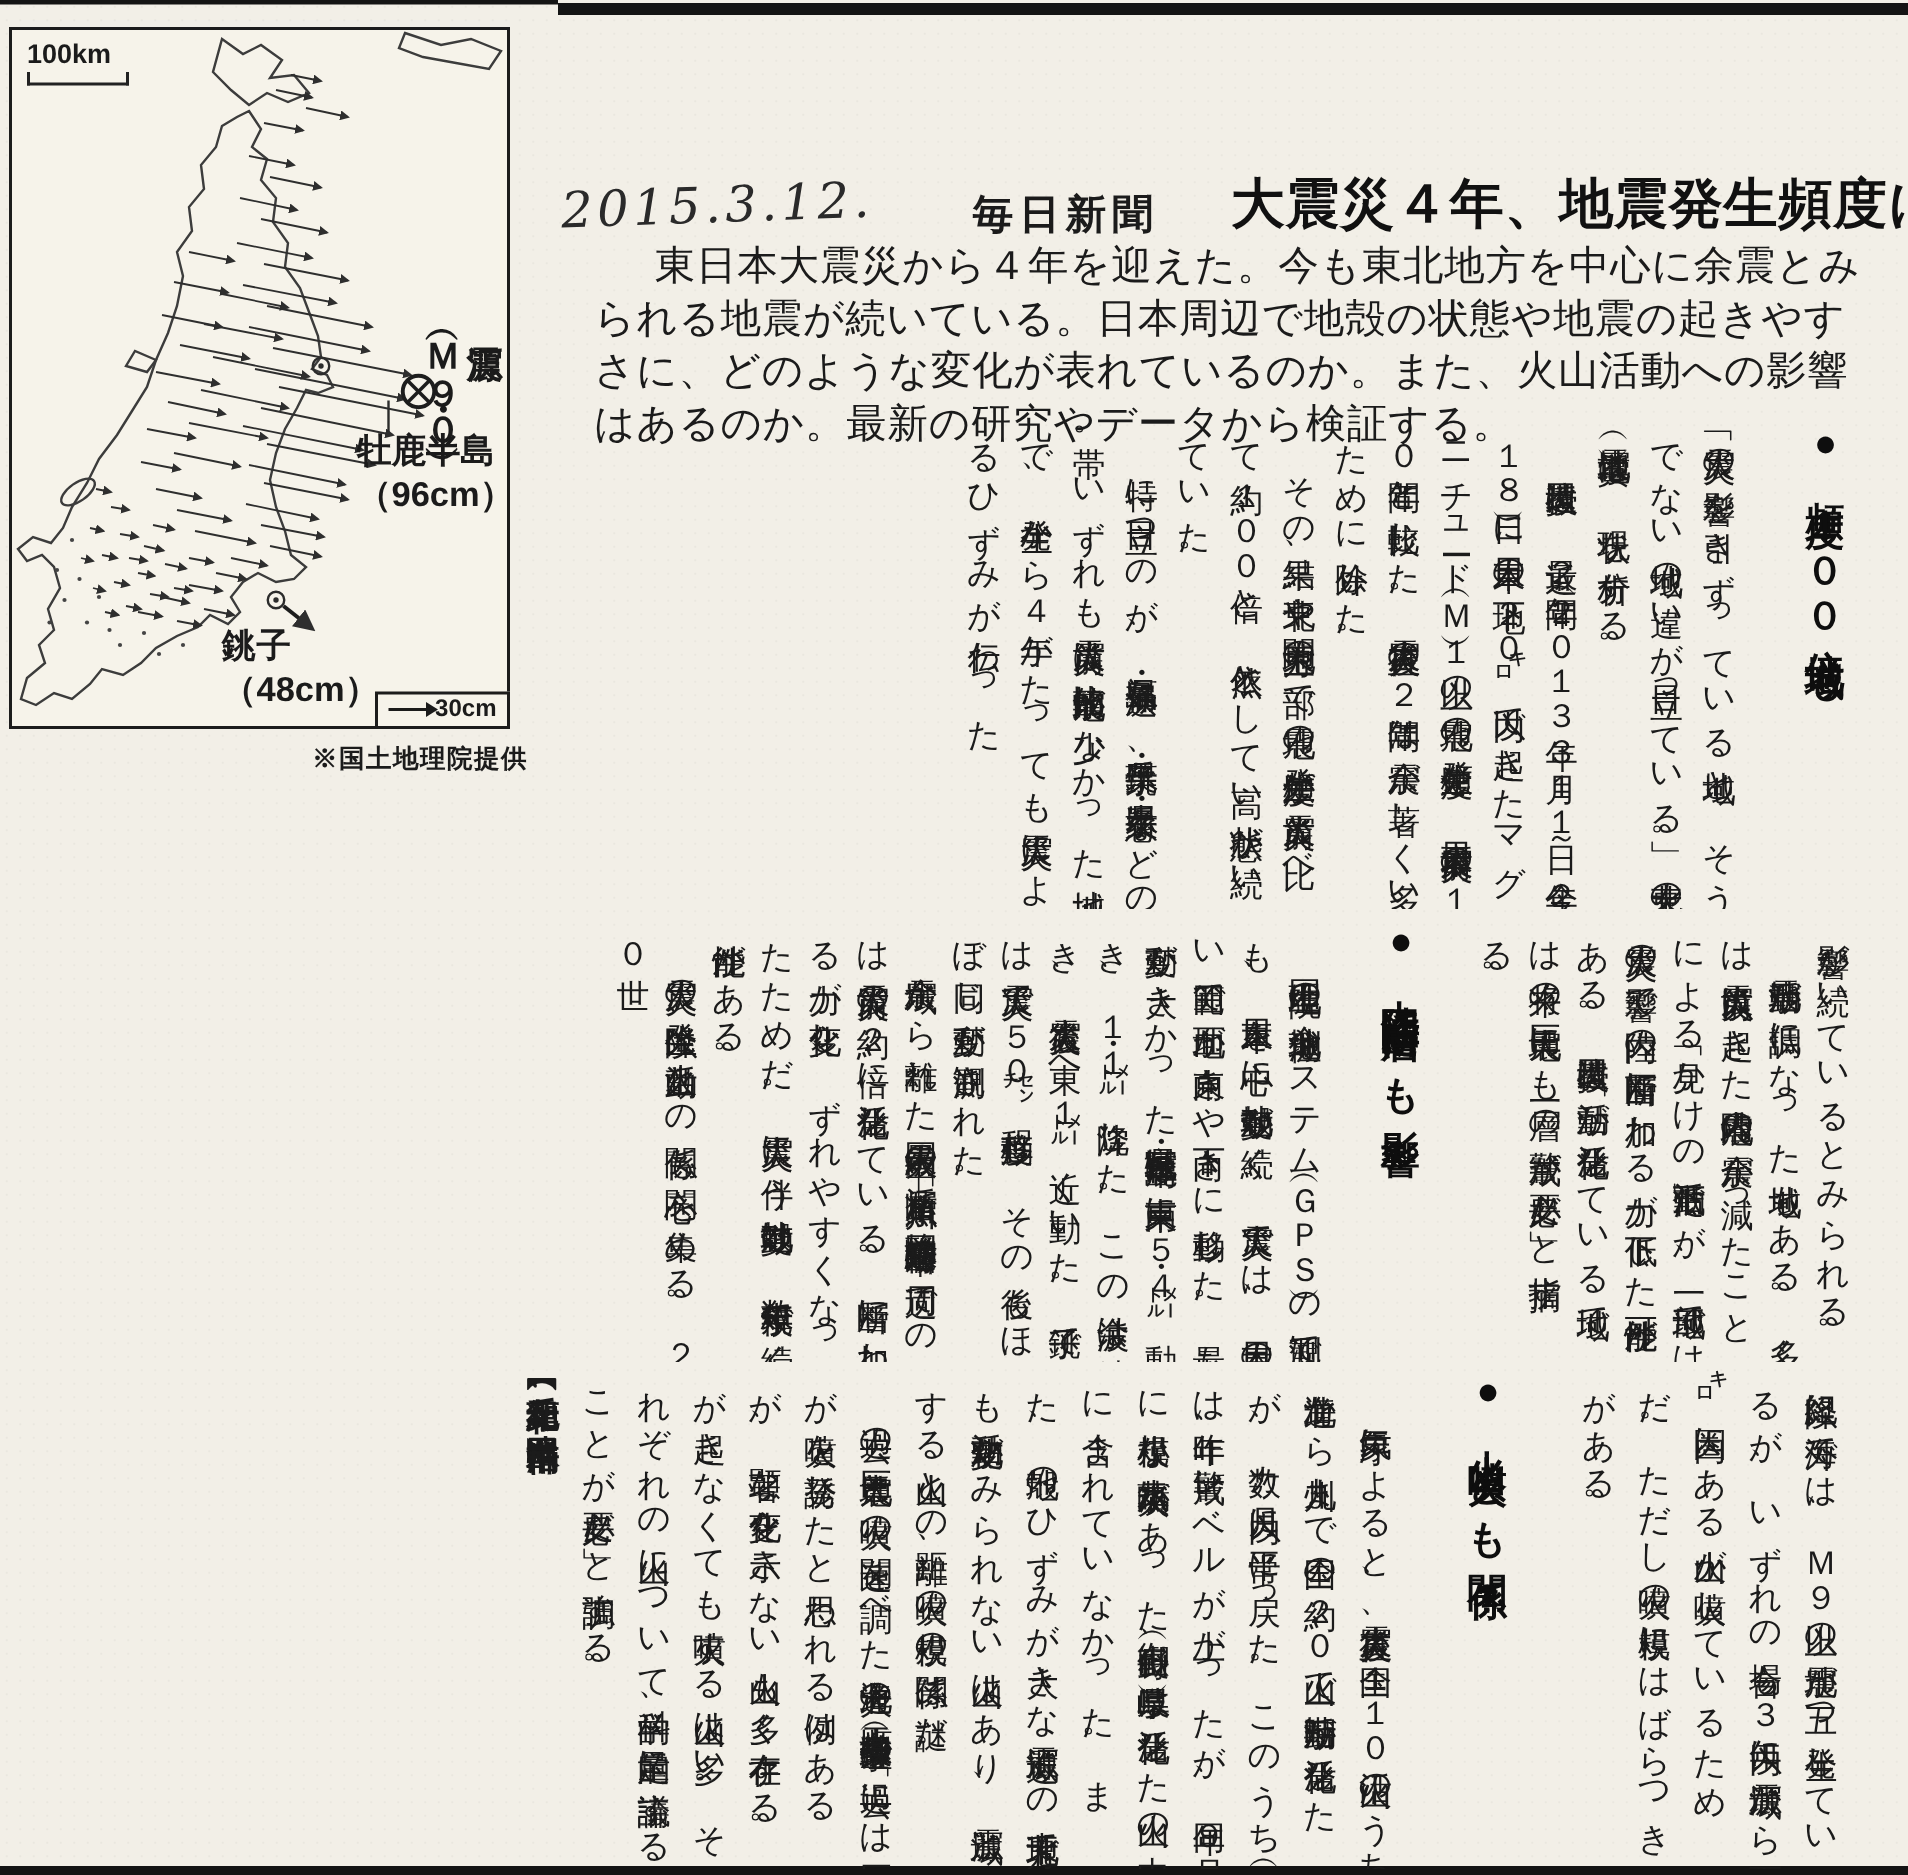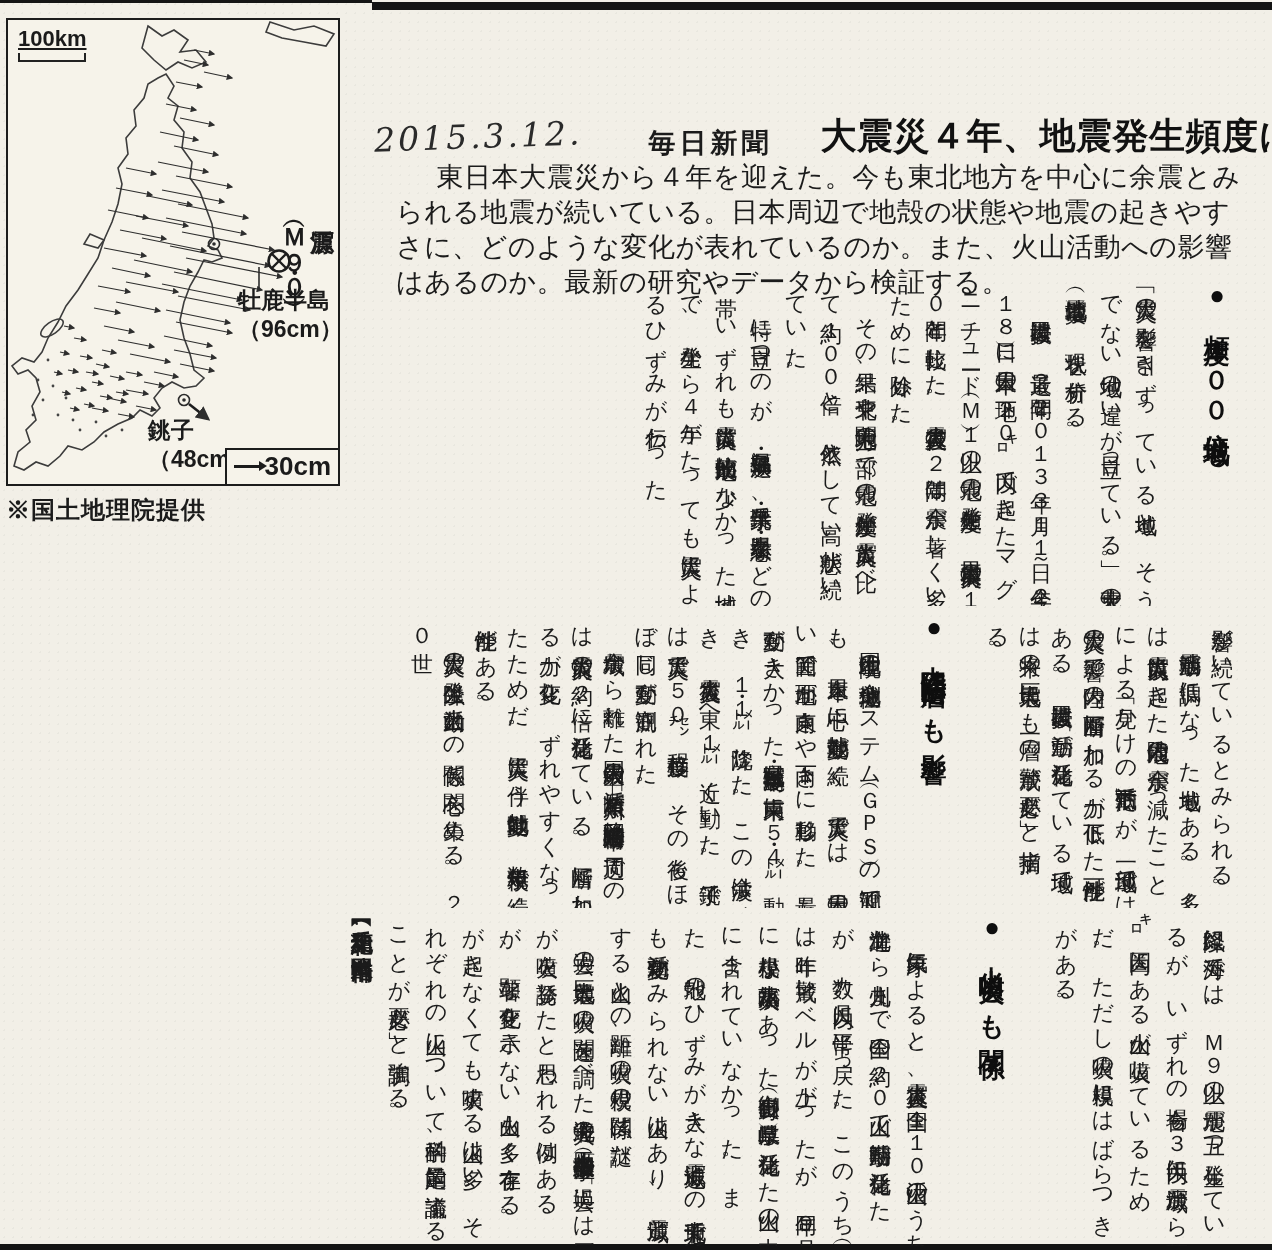--- a/index.html
+++ b/index.html
@@ -21,35 +21,35 @@
   .map-caption{
     font-family:"Liberation Sans",sans-serif;font-weight:bold;
     font-size:23px;line-height:1.32;white-space:pre-line;letter-spacing:0.5px;
   }
   .map-box{
     position:relative;margin-top:8px;width:334px;height:468px;
     border:2.5px solid #1c1c1c;background:#f6f3ea;box-sizing:border-box;
   }
   .map-box svg{position:absolute;left:0;top:0;}
   .map-lbl{position:absolute;font-family:"Liberation Sans",sans-serif;font-weight:bold;color:#1b1b1b;}
-  .lbl-100km{left:10px;top:6px;font-size:22px;text-decoration:underline;}
+  .lbl-100km{left:10px;top:6px;font-size:18px;}
   .scale-bracket{width:64px;height:7px;border-left:2px solid #222;border-right:2px solid #222;border-bottom:2.5px solid #222;margin-top:1px;}
   .lbl-epicenter{right:2px;top:192px;writing-mode:vertical-rl;text-orientation:mixed;font-size:24px;line-height:1.15;height:190px;}
   .lbl-epicenter span{display:block;}
   .lbl-oshika{left:230px;top:266px;width:100px;text-align:left;font-size:23px;line-height:1.25;}
   .lbl-choshi{left:140px;top:396px;width:110px;text-align:left;font-size:23px;line-height:1.25;}
   .lbl-30cm{
     right:-2px;bottom:-2px;border:2.5px solid #1c1c1c;background:#f6f3ea;
-    padding:1px 7px 2px 7px;font-size:26px;display:flex;align-items:center;gap:5px;margin-top:24px;
+    padding:1px 7px 2px 7px;font-size:16px;display:flex;align-items:center;gap:5px;margin-top:24px;
   }
   .arrow-glyph{position:relative;display:inline-block;width:26px;height:2.5px;background:#1b1b1b;}
   .arrow-glyph::after{content:"";position:absolute;right:-7px;top:-4px;border-left:8px solid #1b1b1b;border-top:5px solid transparent;border-bottom:5px solid transparent;}
   .map-credit{
-    margin-top:8px;
-    font-family:"Liberation Sans",sans-serif;font-weight:bold;font-size:24px;letter-spacing:1px;
+    margin-top:8px;text-align:right;
+    font-family:"Liberation Sans",sans-serif;font-weight:bold;font-size:17px;letter-spacing:1px;
   }
 
   
   .headline{
     position:absolute;left:388px;top:12px;width:880px;margin:0;
     text-align:right;font-family:"Liberation Sans",sans-serif;
     font-size:87px;font-weight:900;line-height:1.04;letter-spacing:3px;color:#111;
   }
   .meta-row{position:absolute;left:368px;top:112px;width:902px;display:flex;align-items:center;}
   .hand-date{

